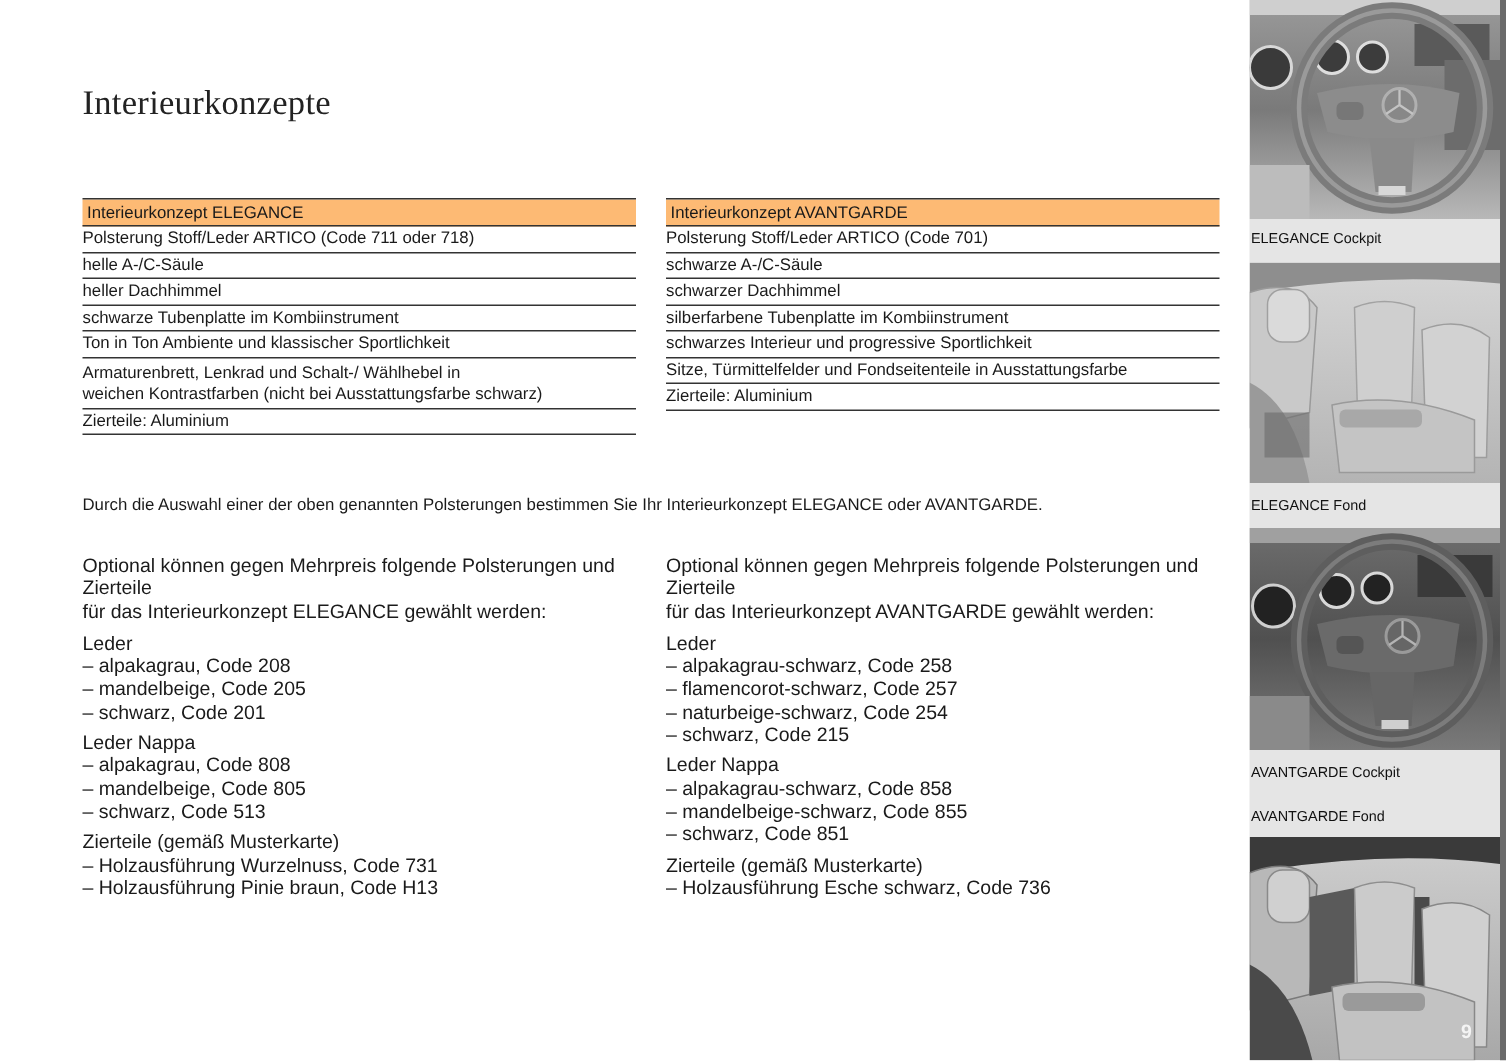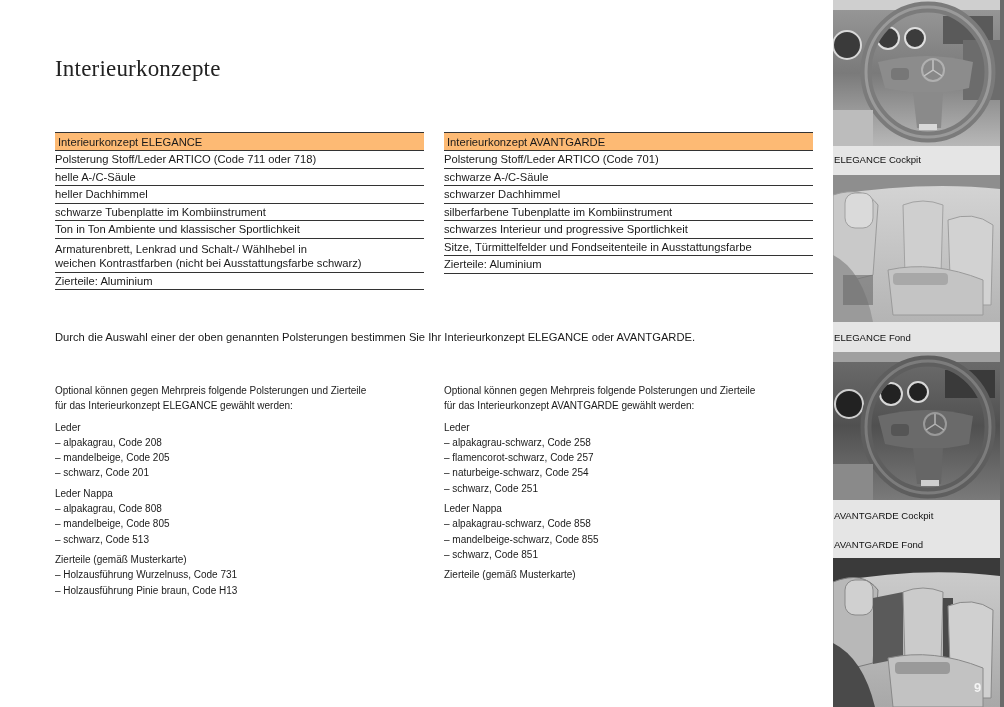--- a/index.html
+++ b/index.html
@@ -24,21 +24,21 @@
     border-top: 1.5px solid #333; border-bottom: 1px solid #333;
     padding: 2px 3px 1px 3px; height: 14px; line-height: 14px;
   }
   .concept-table td {
     border-bottom: 1px solid #333; padding: 1px 0 1px 0; line-height: 14.5px;
   }
   .intro {
     position: absolute; left: 55px; top: 331px; font-size: 11.2px; margin: 0;
   }
   .options {
-    position: absolute; top: 383px; width: 370px; font-size: 10px; line-height: 15.3px;
+    position: absolute; top: 369px; width: 370px; font-size: 13px; line-height: 15.3px;
   }
   .options.left { left: 55px; }
   .options.right { left: 444px; }
   .options p { margin: 0 0 6px 0; }
   .options .group { margin-bottom: 5px; }
   .options .group-title { margin: 0; }
   .options ul { list-style: none; margin: 0; padding: 0; }
   .options li { margin: 0; }
   .sidebar {
     position: absolute; left: 833px; top: 0; width: 167px; height: 707px; background: #e5e5e5;
@@ -162,33 +162,36 @@
   <p>
     <span>Optional können gegen Mehrpreis folgende Polsterungen und Zierteile</span><br>
     <span>für das Interieurkonzept AVANTGARDE gewählt werden:</span>
   </p>
   <div class="group">
     <div class="group-title">Leder</div>
     <ul>
       <li>– alpakagrau-schwarz, Code 258</li>
       <li>– flamencorot-schwarz, Code 257</li>
       <li>– naturbeige-schwarz, Code 254</li>
-      <li>– schwarz, Code 251</li>
+      <li>– schwarz, Code 215</li>
     </ul>
   </div>
   <div class="group">
     <div class="group-title">Leder Nappa</div>
     <ul>
       <li>– alpakagrau-schwarz, Code 858</li>
       <li>– mandelbeige-schwarz, Code 855</li>
       <li>– schwarz, Code 851</li>
     </ul>
   </div>
   <div class="group">
     <div class="group-title">Zierteile (gemäß Musterkarte)</div>
+    <ul>
+      <li>– Holzausführung Esche schwarz, Code 736</li>
+    </ul>
   </div>
 </div>
 
 <div class="sidebar">
 
   <div class="photo" style="top:0; height:146px;">
     <svg width="167" height="146" viewBox="0 0 167 146">
       <defs>
         <linearGradient id="bg1" x1="0" y1="0" x2="0" y2="1">
           <stop offset="0" stop-color="#9a9a9a"></stop>

